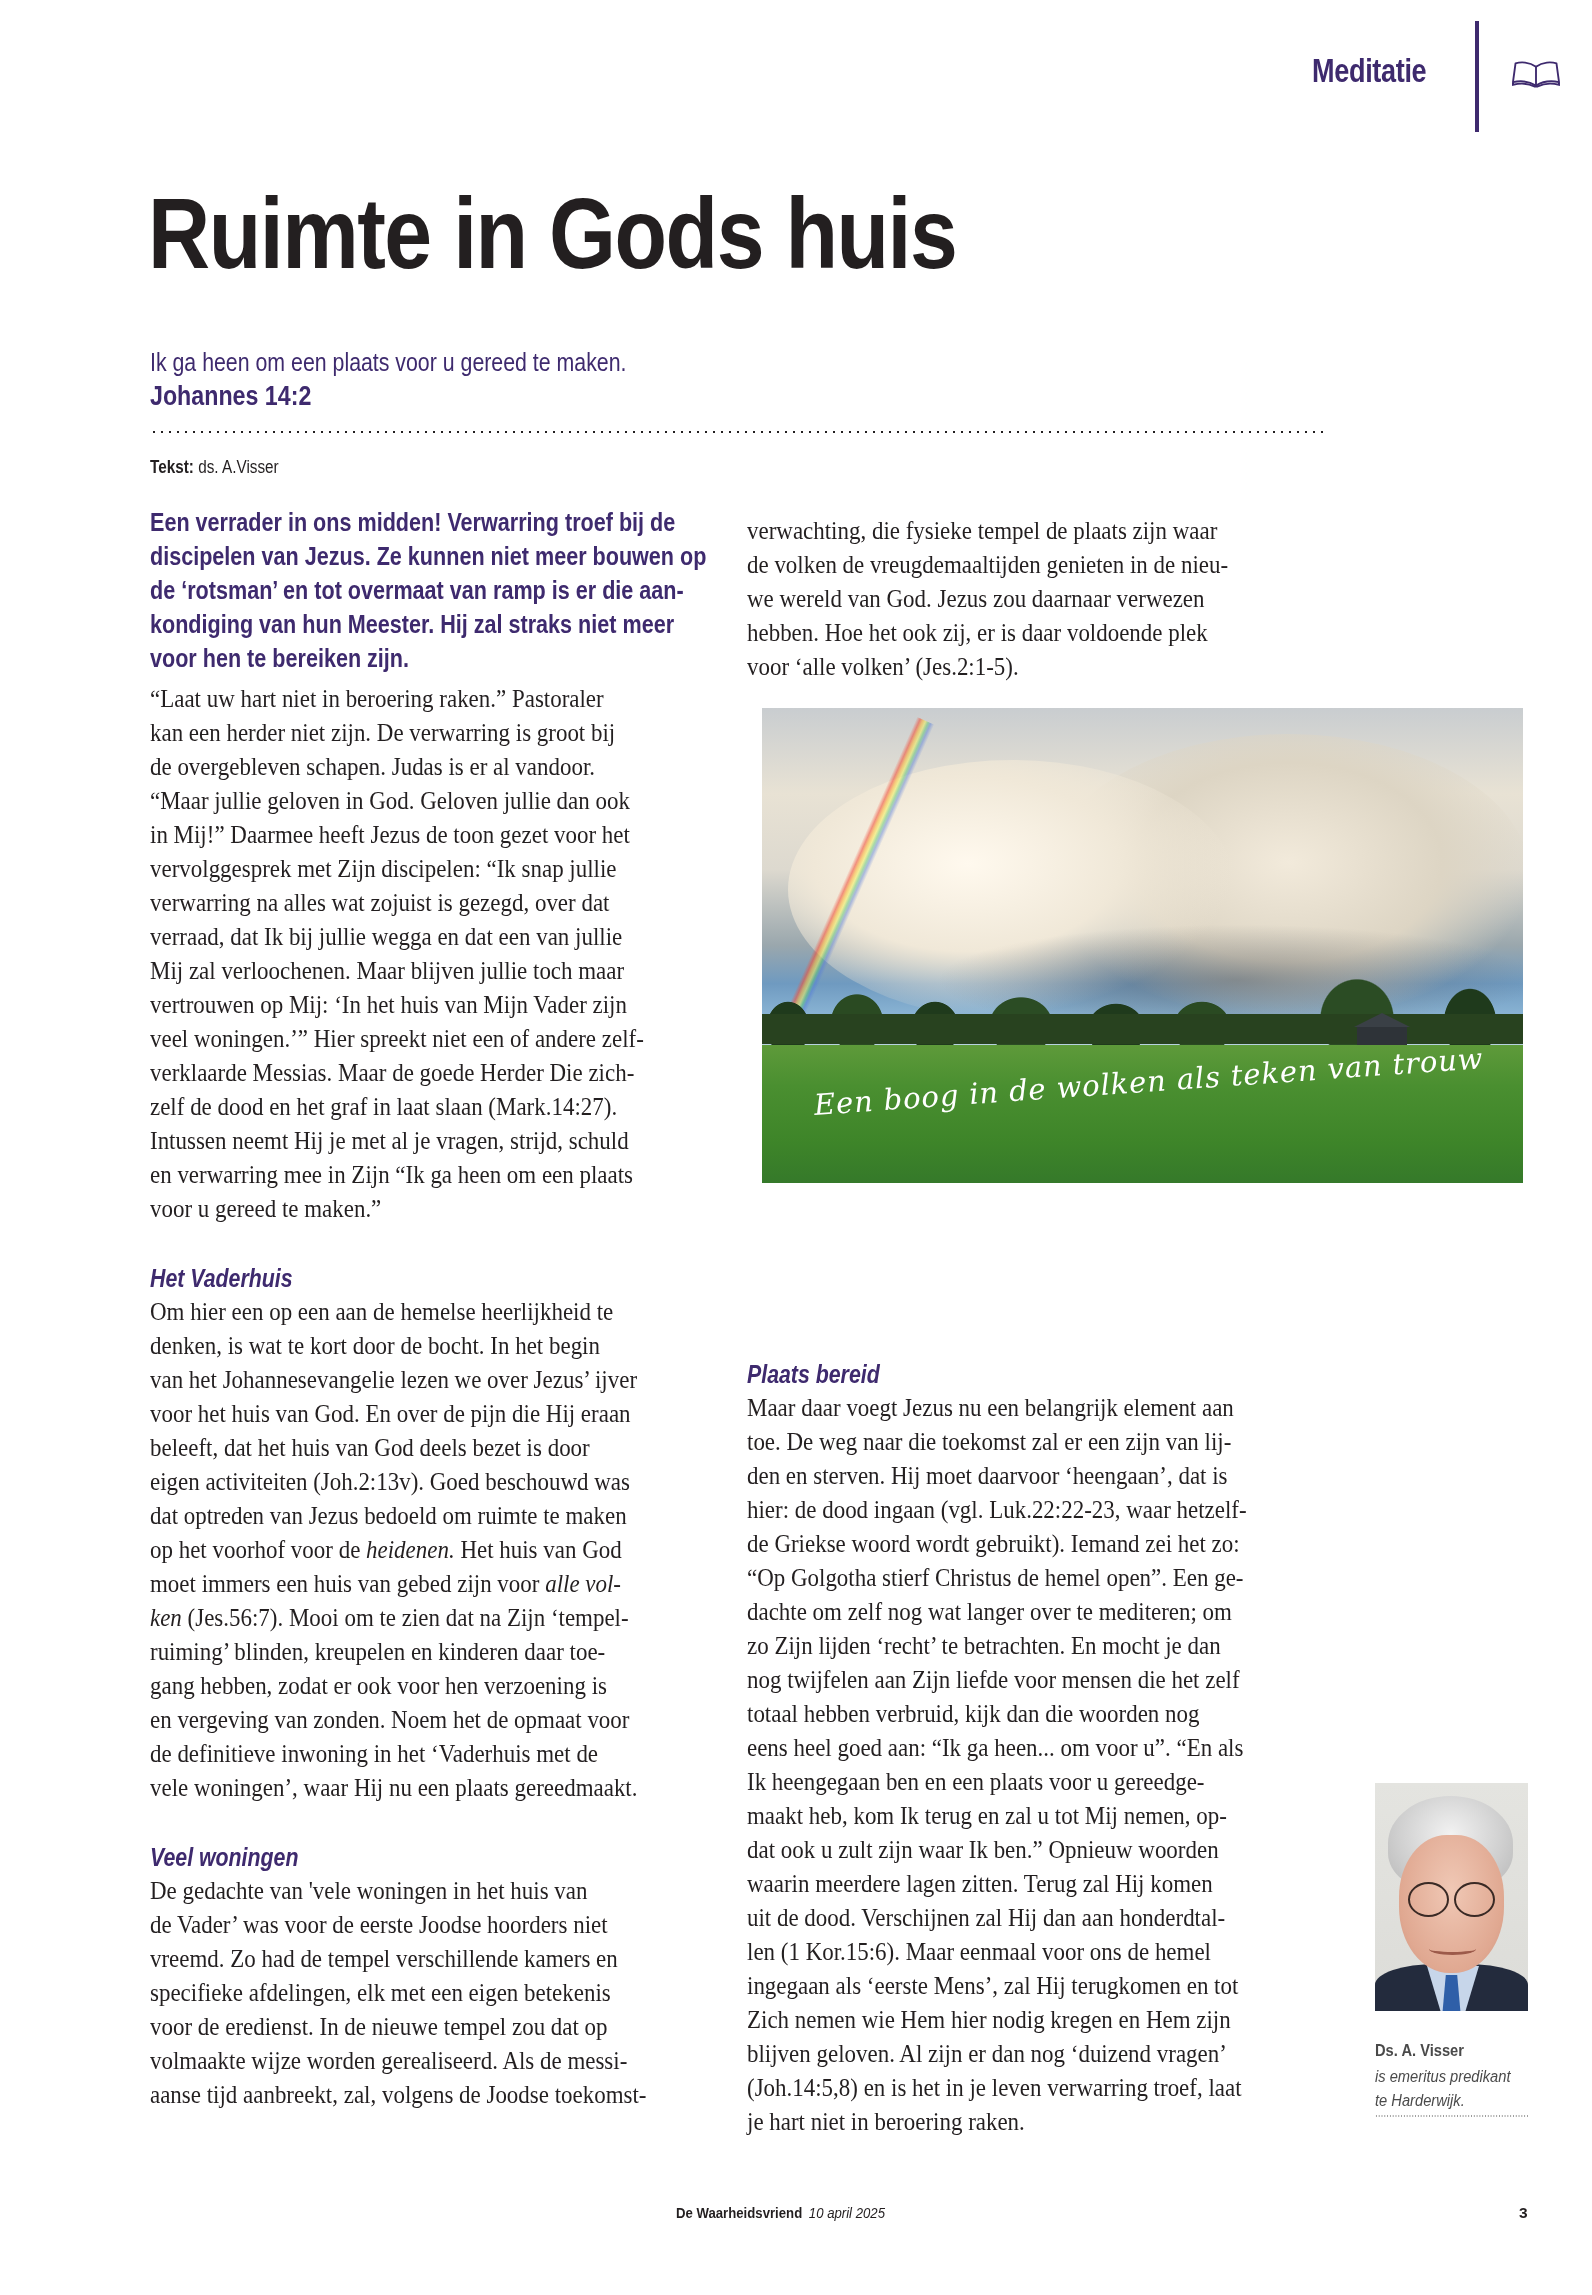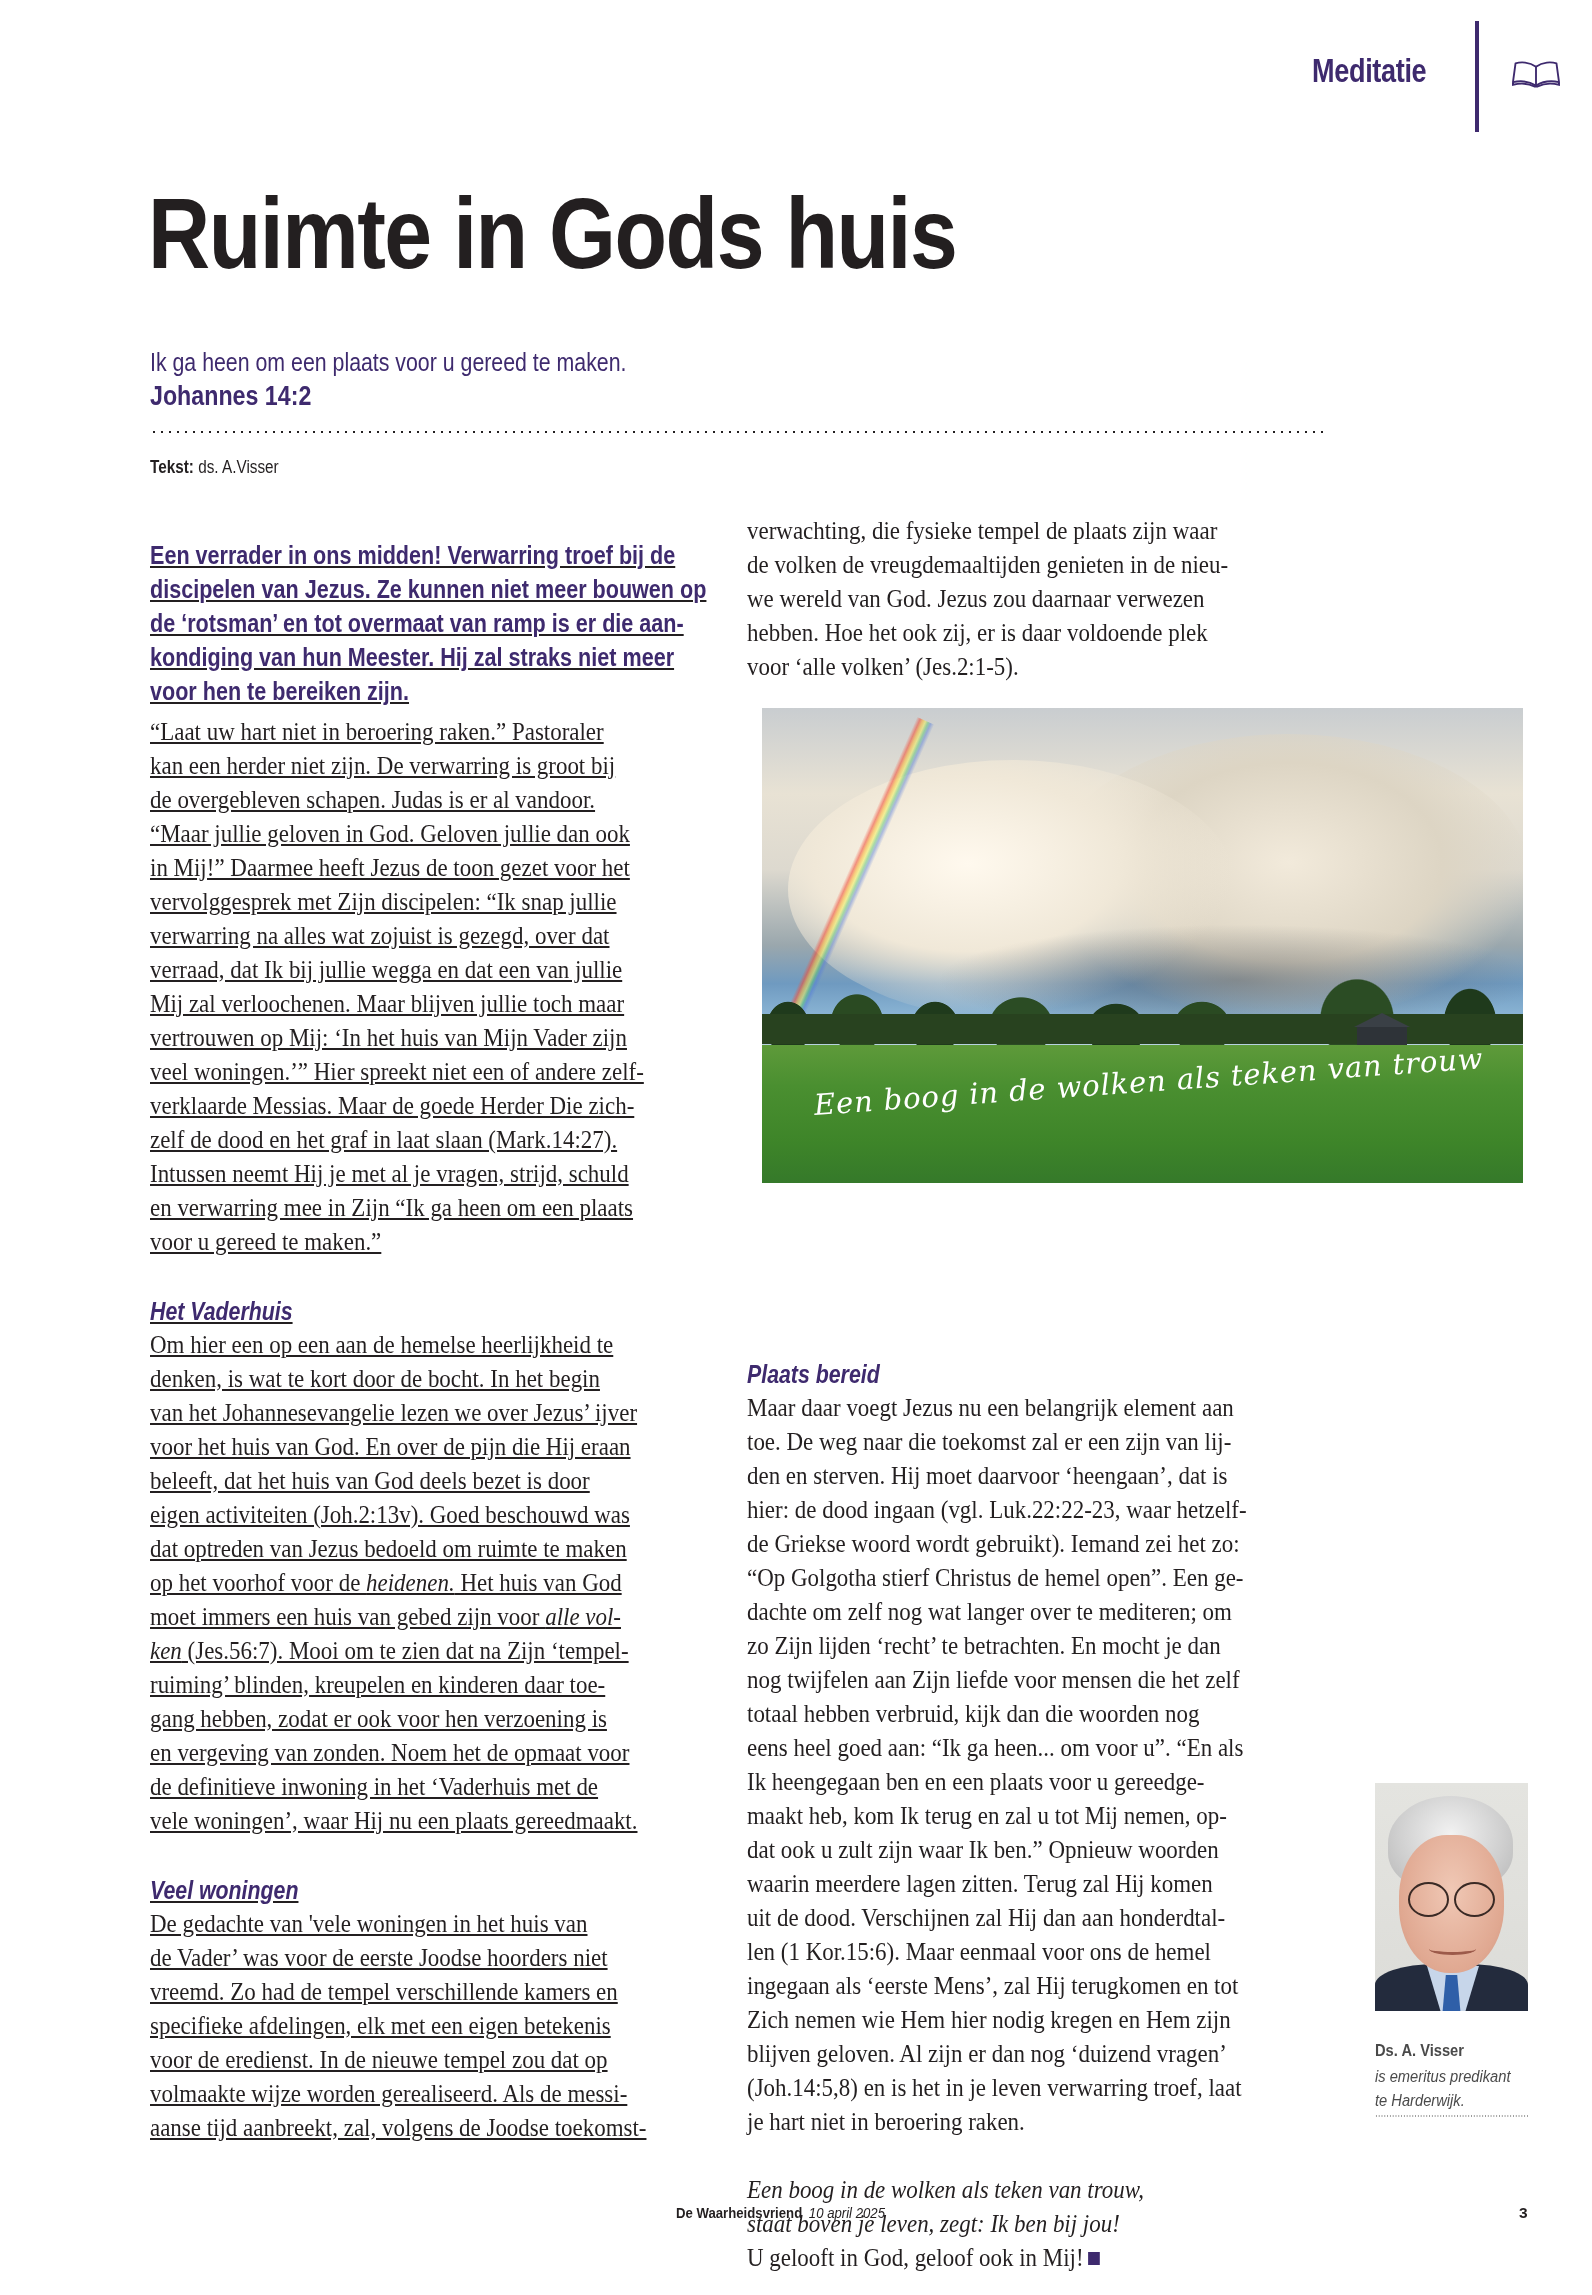--- a/index.html
+++ b/index.html
@@ -45,21 +45,21 @@
   }
   .byline {
     position: absolute; left: 150px; top: 457px;
     font-family: "Liberation Sans", sans-serif; font-size: 18px;
     transform: scaleX(0.85); transform-origin: left top; white-space: nowrap;
   }
   .byline b { font-weight: 700; }
 
   
   .col { position: absolute; width: 574px; }
-  .col-left { left: 150px; top: 538px; text-decoration: underline; }
+  .col-left { left: 150px; top: 505px; }
   .col-right { left: 747px; top: 514px; }
 
   .lead {
     font-family: "Liberation Sans", sans-serif; font-weight: 700;
     color: #3e2a6e; font-size: 26px; line-height: 34px;
     width: 690px; transform: scaleX(0.83); transform-origin: left top;
     height: 168px;
   }
   .lead .line { display: block; white-space: nowrap; }
 
@@ -268,25 +268,20 @@
     <span class="line">dat ook u zult zijn waar Ik ben.” Opnieuw woorden</span>
     <span class="line">waarin meerdere lagen zitten. Terug zal Hij komen</span>
     <span class="line">uit de dood. Verschijnen zal Hij dan aan honderdtal-</span>
     <span class="line">len (1 Kor.15:6). Maar eenmaal voor ons de hemel</span>
     <span class="line">ingegaan als ‘eerste Mens’, zal Hij terugkomen en tot</span>
     <span class="line">Zich nemen wie Hem hier nodig kregen en Hem zijn</span>
     <span class="line">blijven geloven. Al zijn er dan nog ‘duizend vragen’</span>
     <span class="line">(Joh.14:5,8) en is het in je leven verwarring troef, laat</span>
     <span class="line">je hart niet in beroering raken.</span>
   </div>
-  <div class="body-text" style="margin-top:34px;">
-    <span class="line"><i>Een boog in de wolken als teken van trouw,</i></span>
-    <span class="line"><i>staat boven je leven, zegt: Ik ben bij jou!</i></span>
-    <span class="line"><span>U gelooft in God, geloof ook in Mij!</span><span class="end-mark"></span></span>
-  </div>
 </div>
 
 <figure class="photo">
   <div class="cloud2"></div>
   <div class="cloud1"></div>
   <div class="darkband"></div>
   <div class="rainbow"></div>
   <div class="trees"></div>
   <div class="trees-strip"></div>
   <div class="house"></div>

